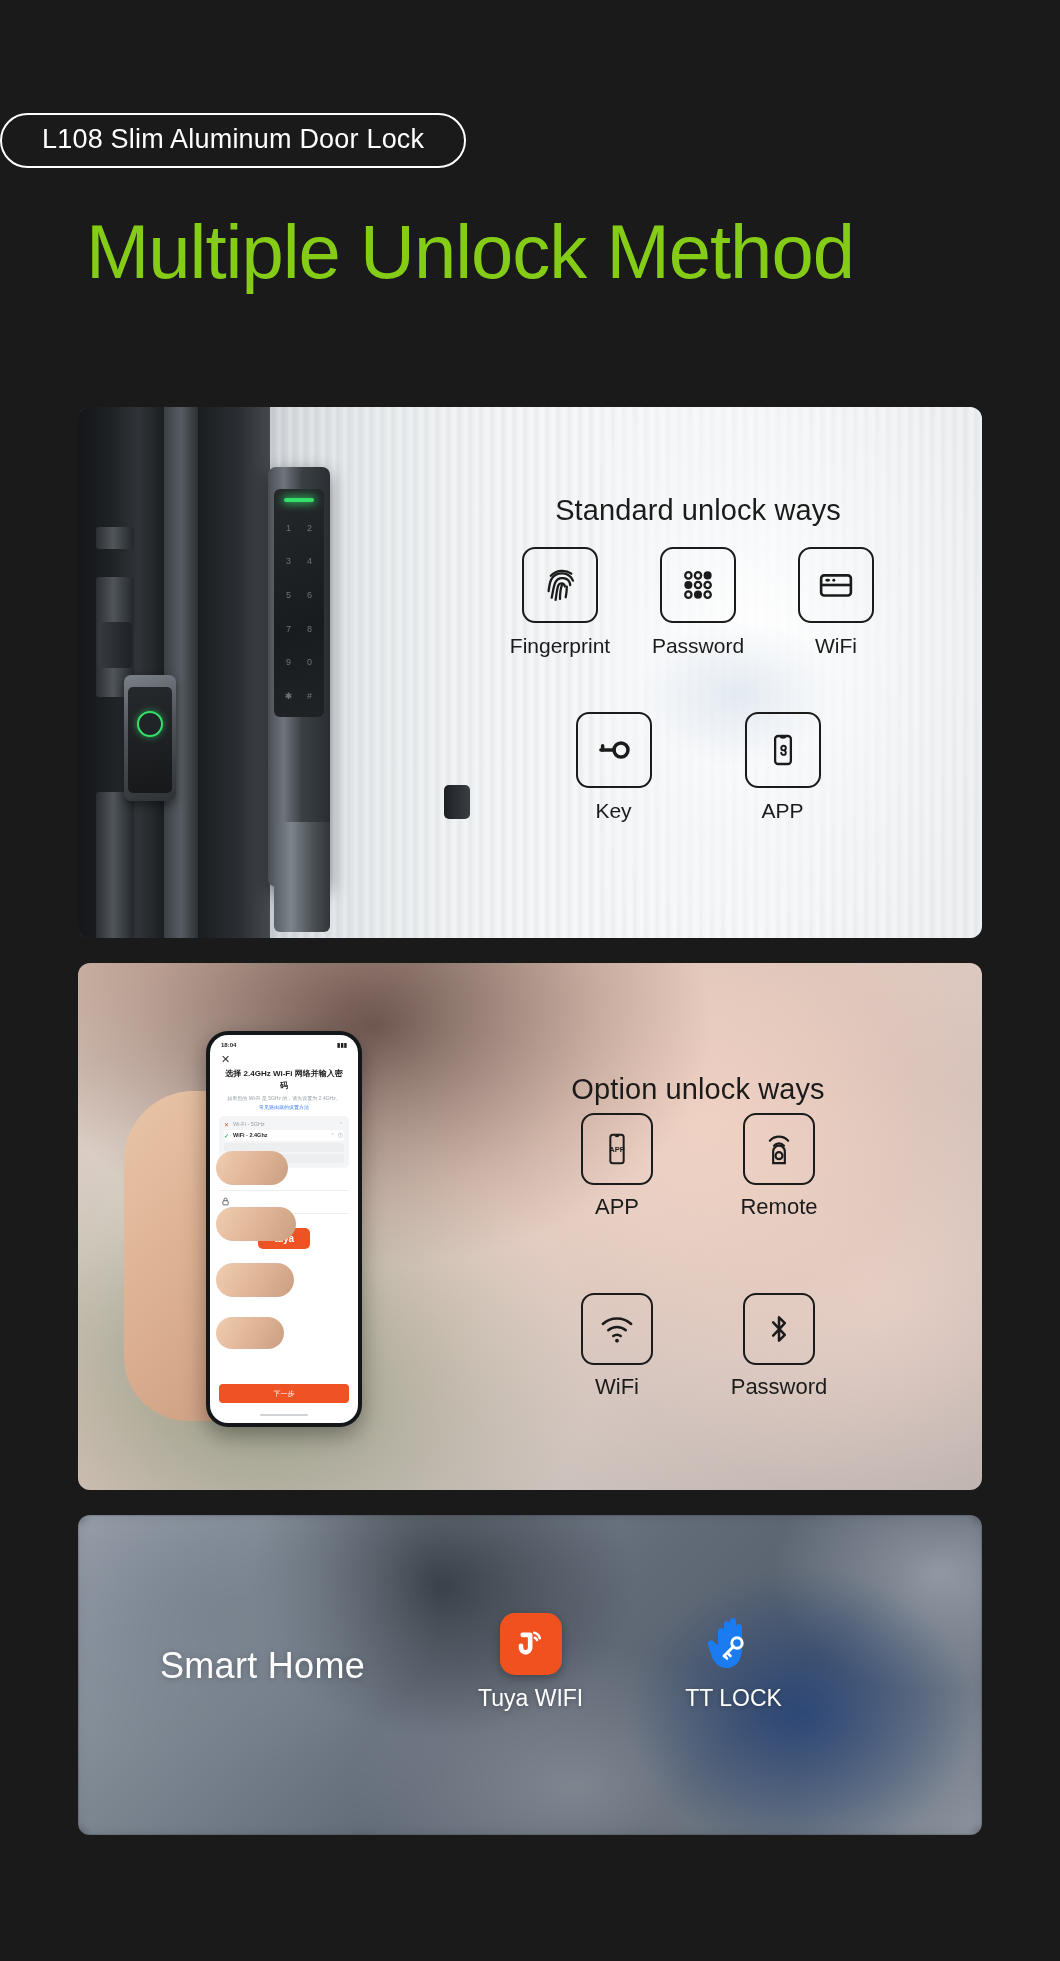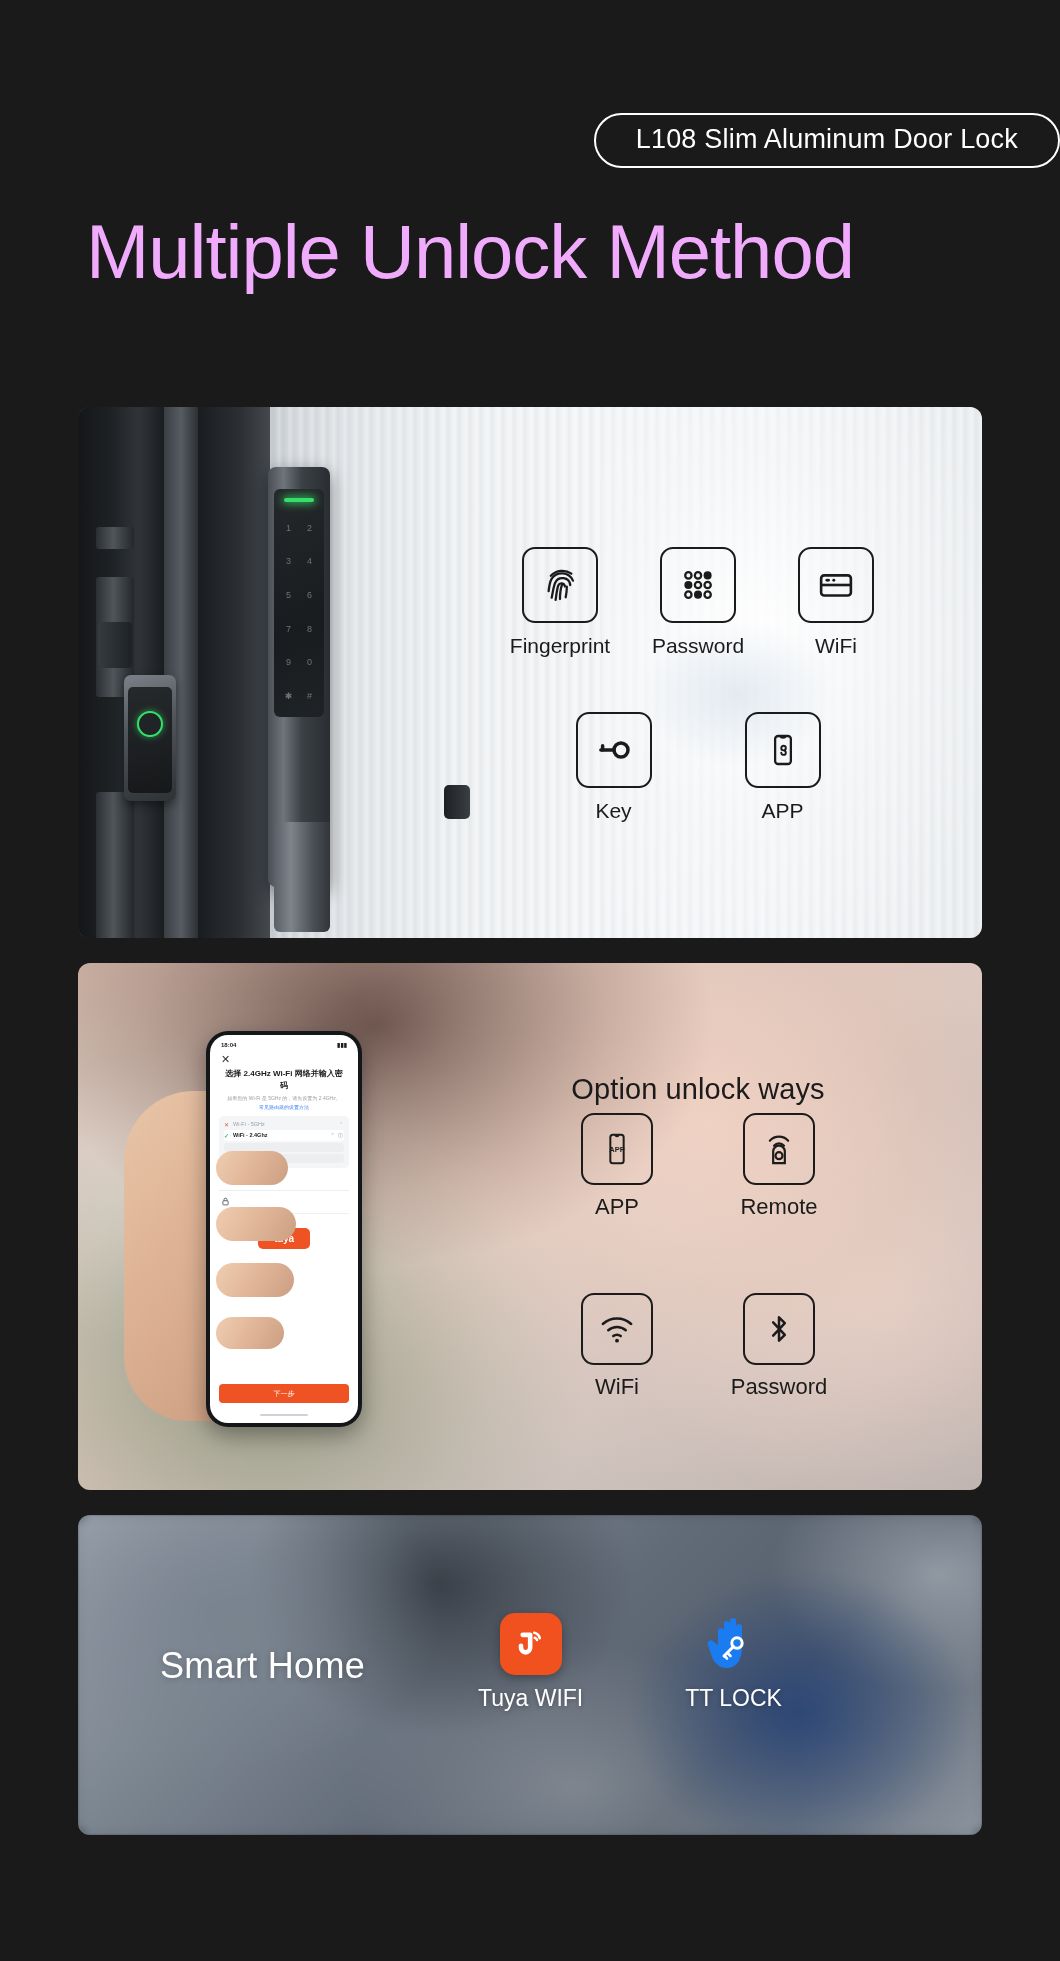--- a/index.html
+++ b/index.html
@@ -19,38 +19,38 @@
     background: #1a1a1a;
   }
 
   
   .badge-row {
     position: absolute;
     top: 113px;
     left: 0;
     width: 1060px;
     display: flex;
-    justify-content: flex-end;
+    justify-content: flex-start;
   }
   .badge {
     border: 2px solid #ffffff;
     border-radius: 40px;
     padding: 9px 40px 11px 40px;
     color: #ffffff;
     font-size: 27px;
     letter-spacing: 0.2px;
     white-space: nowrap;
     line-height: 1.15;
   }
 
   .headline {
     position: absolute;
     top: 206px;
     left: 86px;
-    color: #f0abfc;
+    color: #84cc16;
     font-size: 76px;
     font-weight: 400;
     letter-spacing: -1px;
     white-space: nowrap;
     line-height: 1.2;
   }
 
   
   .panel {
     position: absolute;
@@ -477,20 +477,21 @@
         <div class="handle"></div>
       </div>
       <div class="fp-module">
         <div class="fp-win"></div>
         <div class="fp-ring"></div>
       </div>
       <div class="lock-base"></div>
     </div>
 
     <div class="p1-content">
+      <div class="panel-title">Standard unlock ways</div>
 
       <div class="icon-grid" id="p1-row-a">
         <div class="icon-row">
           <div class="icon-cell">
             <div class="icon-box">
               <svg width="42" height="42" viewBox="0 0 48 48" fill="none" stroke="#1b1b1b" stroke-width="2.6" stroke-linecap="round">
                 <path d="M24 40c0-8 1-13 2.5-17"></path>
                 <path d="M19 41c1-7 1.5-12 3-16.5a4 4 0 017.6 1.2"></path>
                 <path d="M14.5 38.5c1.5-7 2-12.5 4-17a9 9 0 0117.2 2.5"></path>
                 <path d="M11 31c.6-5.5 1.2-10 3.4-14a14 14 0 0124.4 2"></path>

